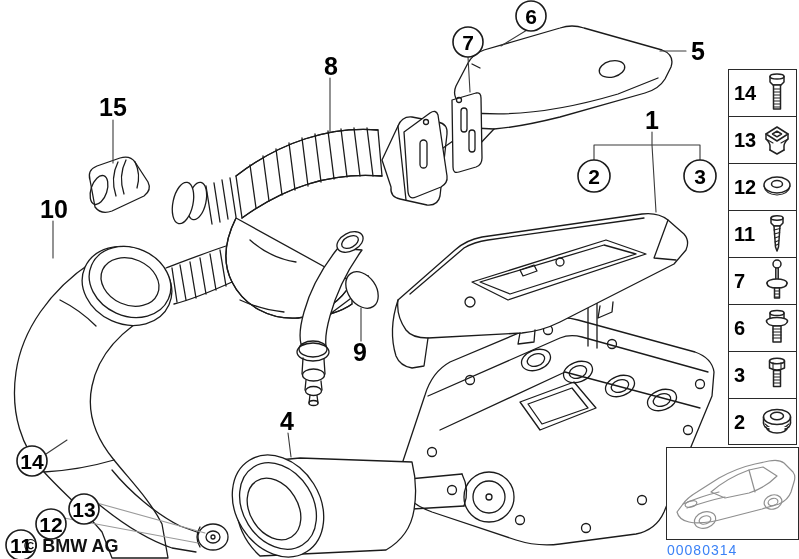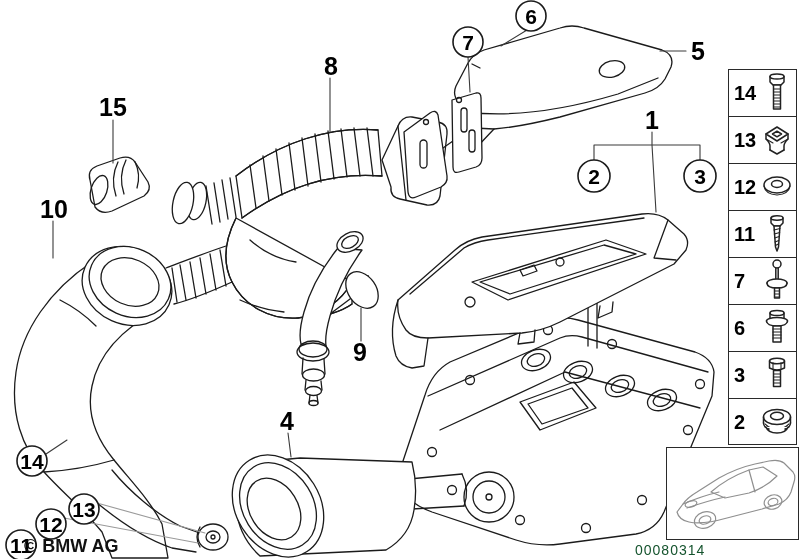--- a/index.html
+++ b/index.html
@@ -25,21 +25,21 @@
   .sicon{flex:1 1 auto;}
   .sicon path,.sicon line,.sicon ellipse,.sicon circle,.sicon rect{
       stroke:#222;stroke-width:1.5;fill:#fff;stroke-linecap:round;stroke-linejoin:round;}
   .sicon .thin{stroke-width:1.1;fill:none;}
   
   .carbox{position:absolute;left:666px;top:447px;width:133px;height:93px;
           border:1px solid #2a2a2a;box-sizing:border-box;background:#fff;}
   .carbox svg path,.carbox svg ellipse{stroke:#8f8f8f;stroke-width:1.2;fill:none;
           stroke-linecap:round;stroke-linejoin:round;}
   .copyright{position:absolute;left:24px;top:536px;font-size:18px;font-weight:bold;color:#111;}
-  .drawno{position:absolute;left:635px;top:542px;font-size:14px;color:#14532d;letter-spacing:1px;}
+  .drawno{position:absolute;left:667px;top:542px;font-size:14px;color:#3b82f6;letter-spacing:1px;}
 </style>
 </head>
 <body>
 
 <div class="stage">
 
   <svg class="art" width="799" height="559" viewBox="0 0 799 559">
 
     <g>
       <path class="wfill" d="M400,470 L425,395 Q432,372 450,362 L545,322 Q560,315 578,320 L695,352 Q712,358 714,372 L712,396 L664,512 Q656,530 636,534 L560,544 Q538,547 516,540 L432,512 Q410,504 402,490 Z"></path>

